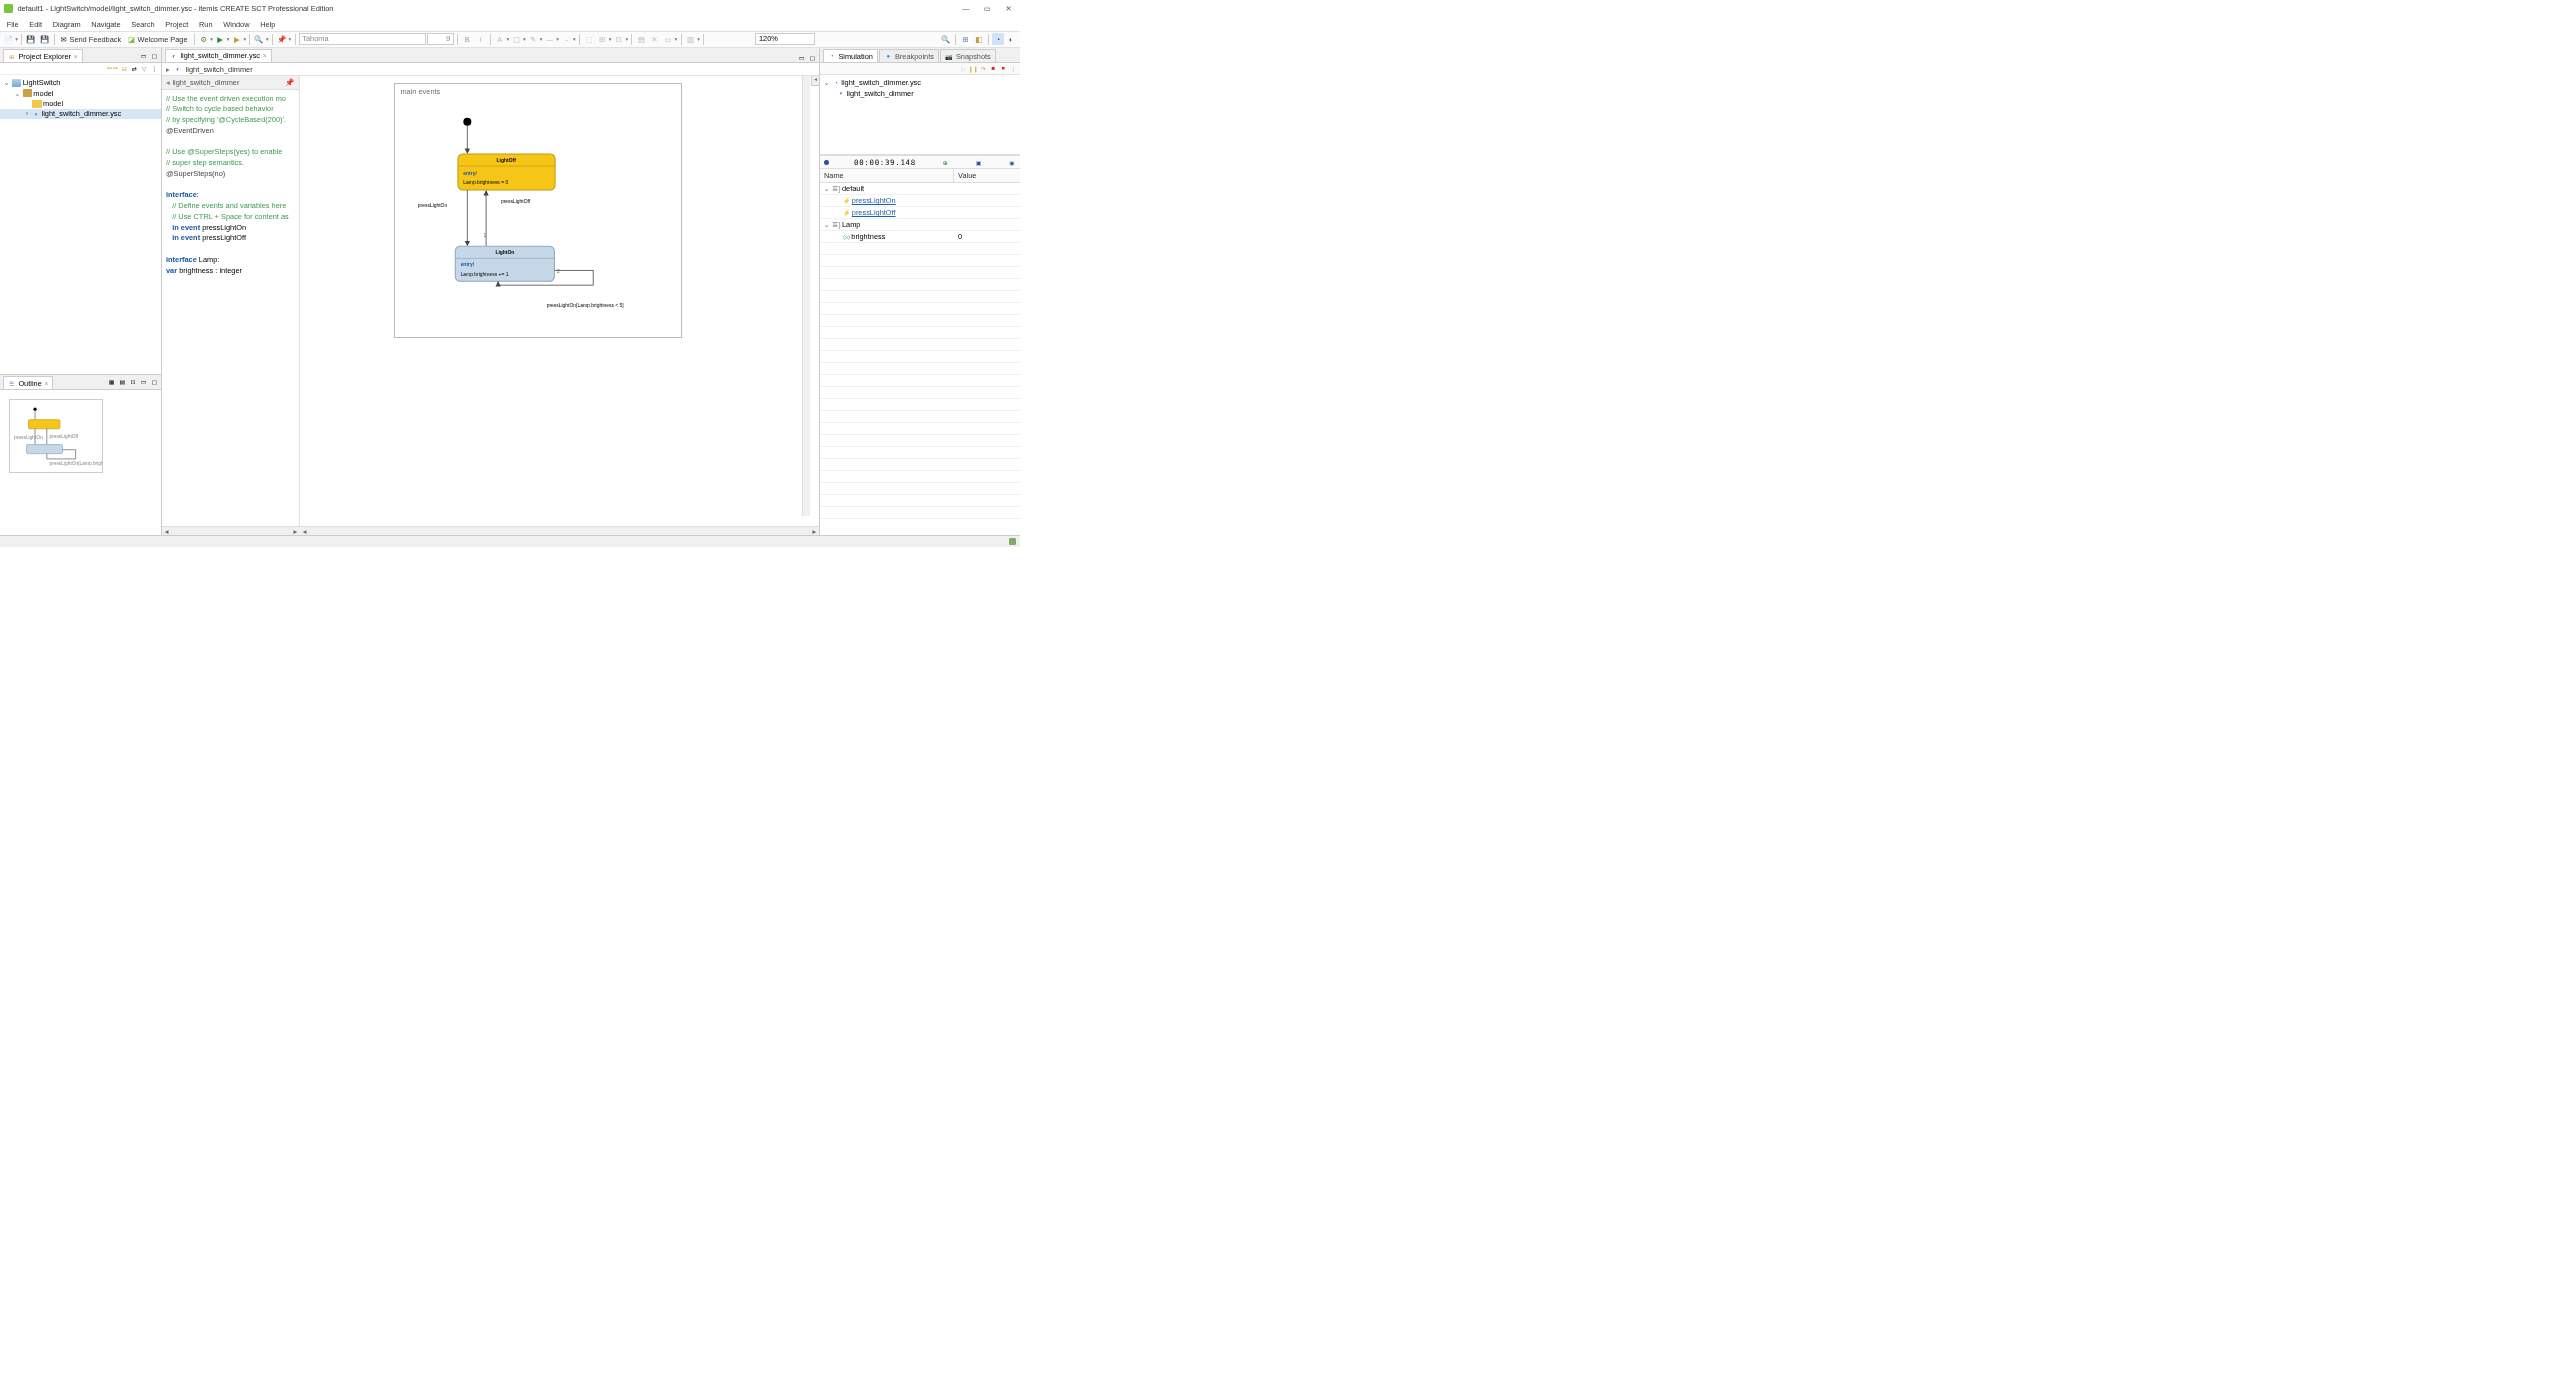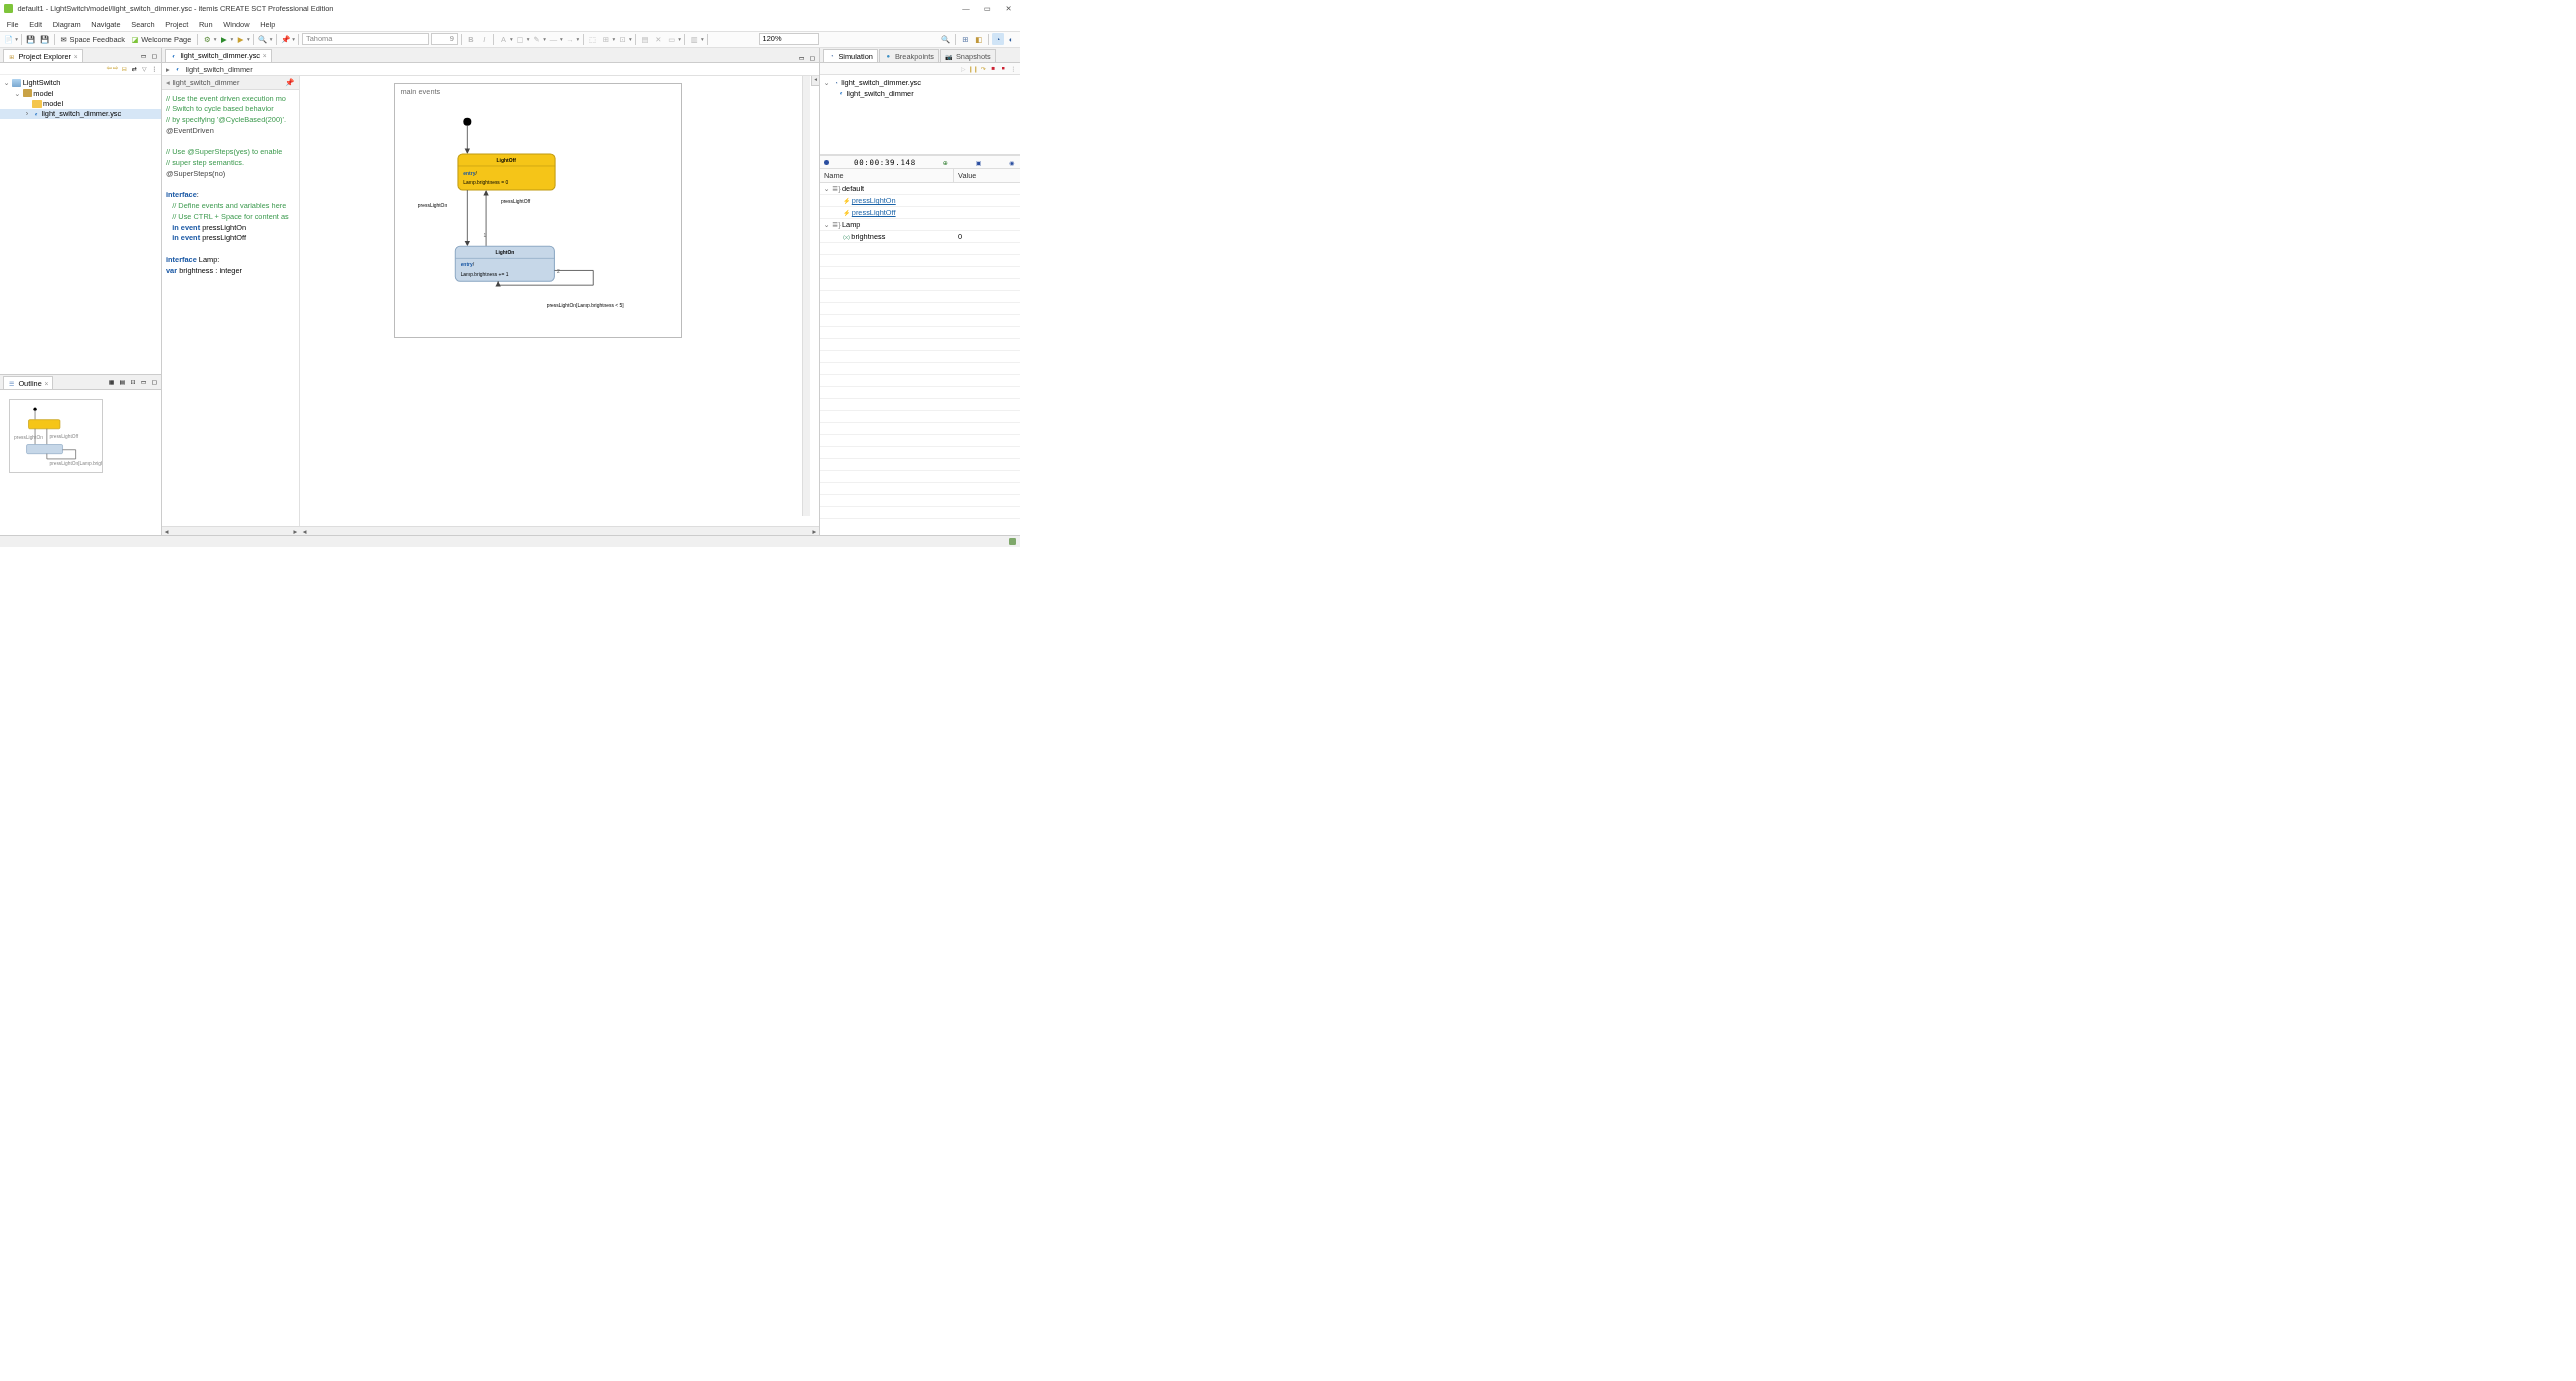--- a/index.html
+++ b/index.html
@@ -109,21 +109,21 @@
   <div class="menu-item">Help</div>
 </div>
 
 <div class="toolbar">
   <div class="tb-btn">📄</div>
     <span class="tb-dd">▾</span>
   <div class="tb-sep"></div>
   <div class="tb-btn">💾</div>
   <div class="tb-btn dim">💾</div>
   <div class="tb-sep"></div>
-  <div class="tb-text-link">✉ <span>Space Feedback</span></div>
+  <div class="tb-text-link">✉ <span>Send Feedback</span></div>
   <div class="tb-text-link">
       <span style="color:#7ec43a">◪</span> 
       <span>Welcome Page</span>
     </div>
   <div class="tb-sep"></div>
   <div class="tb-btn" style="color:#5b8c3a">⚙</div>
     <span class="tb-dd">▾</span>
   <div class="tb-btn" style="color:#2e8b2e">▶</div>
     <span class="tb-dd">▾</span>
   <div class="tb-btn" style="color:#c8a030">▶</div>

